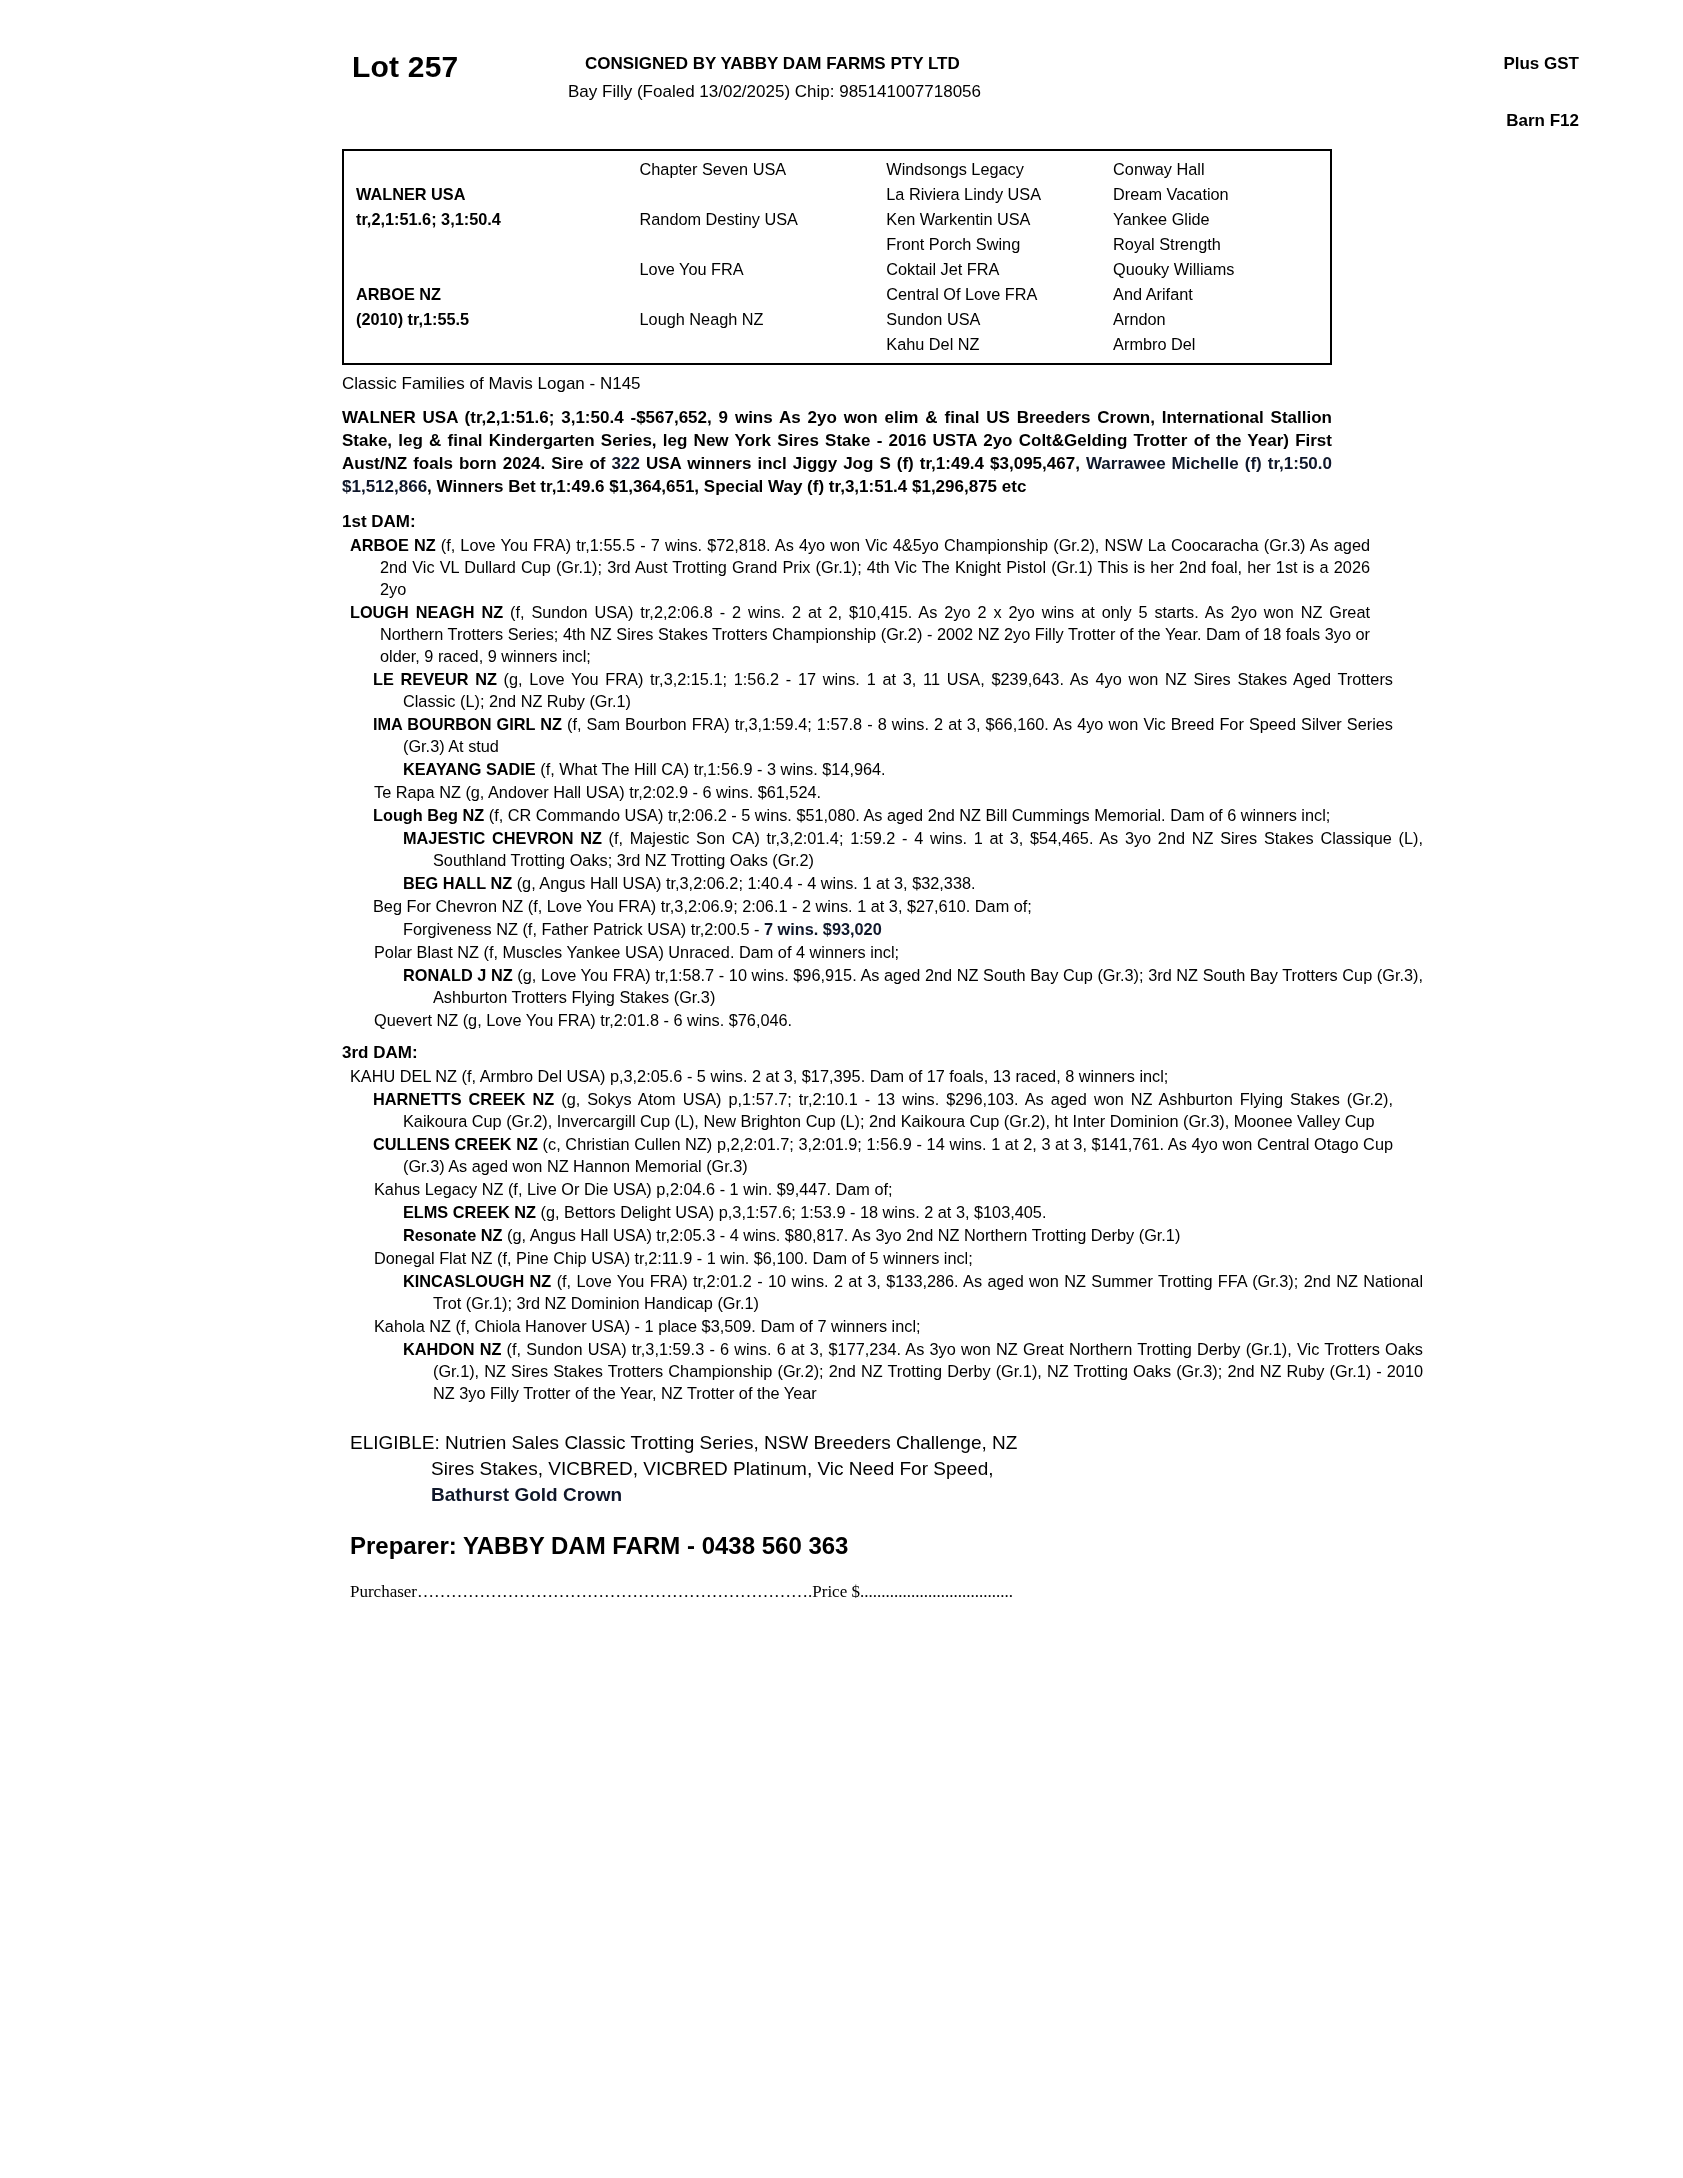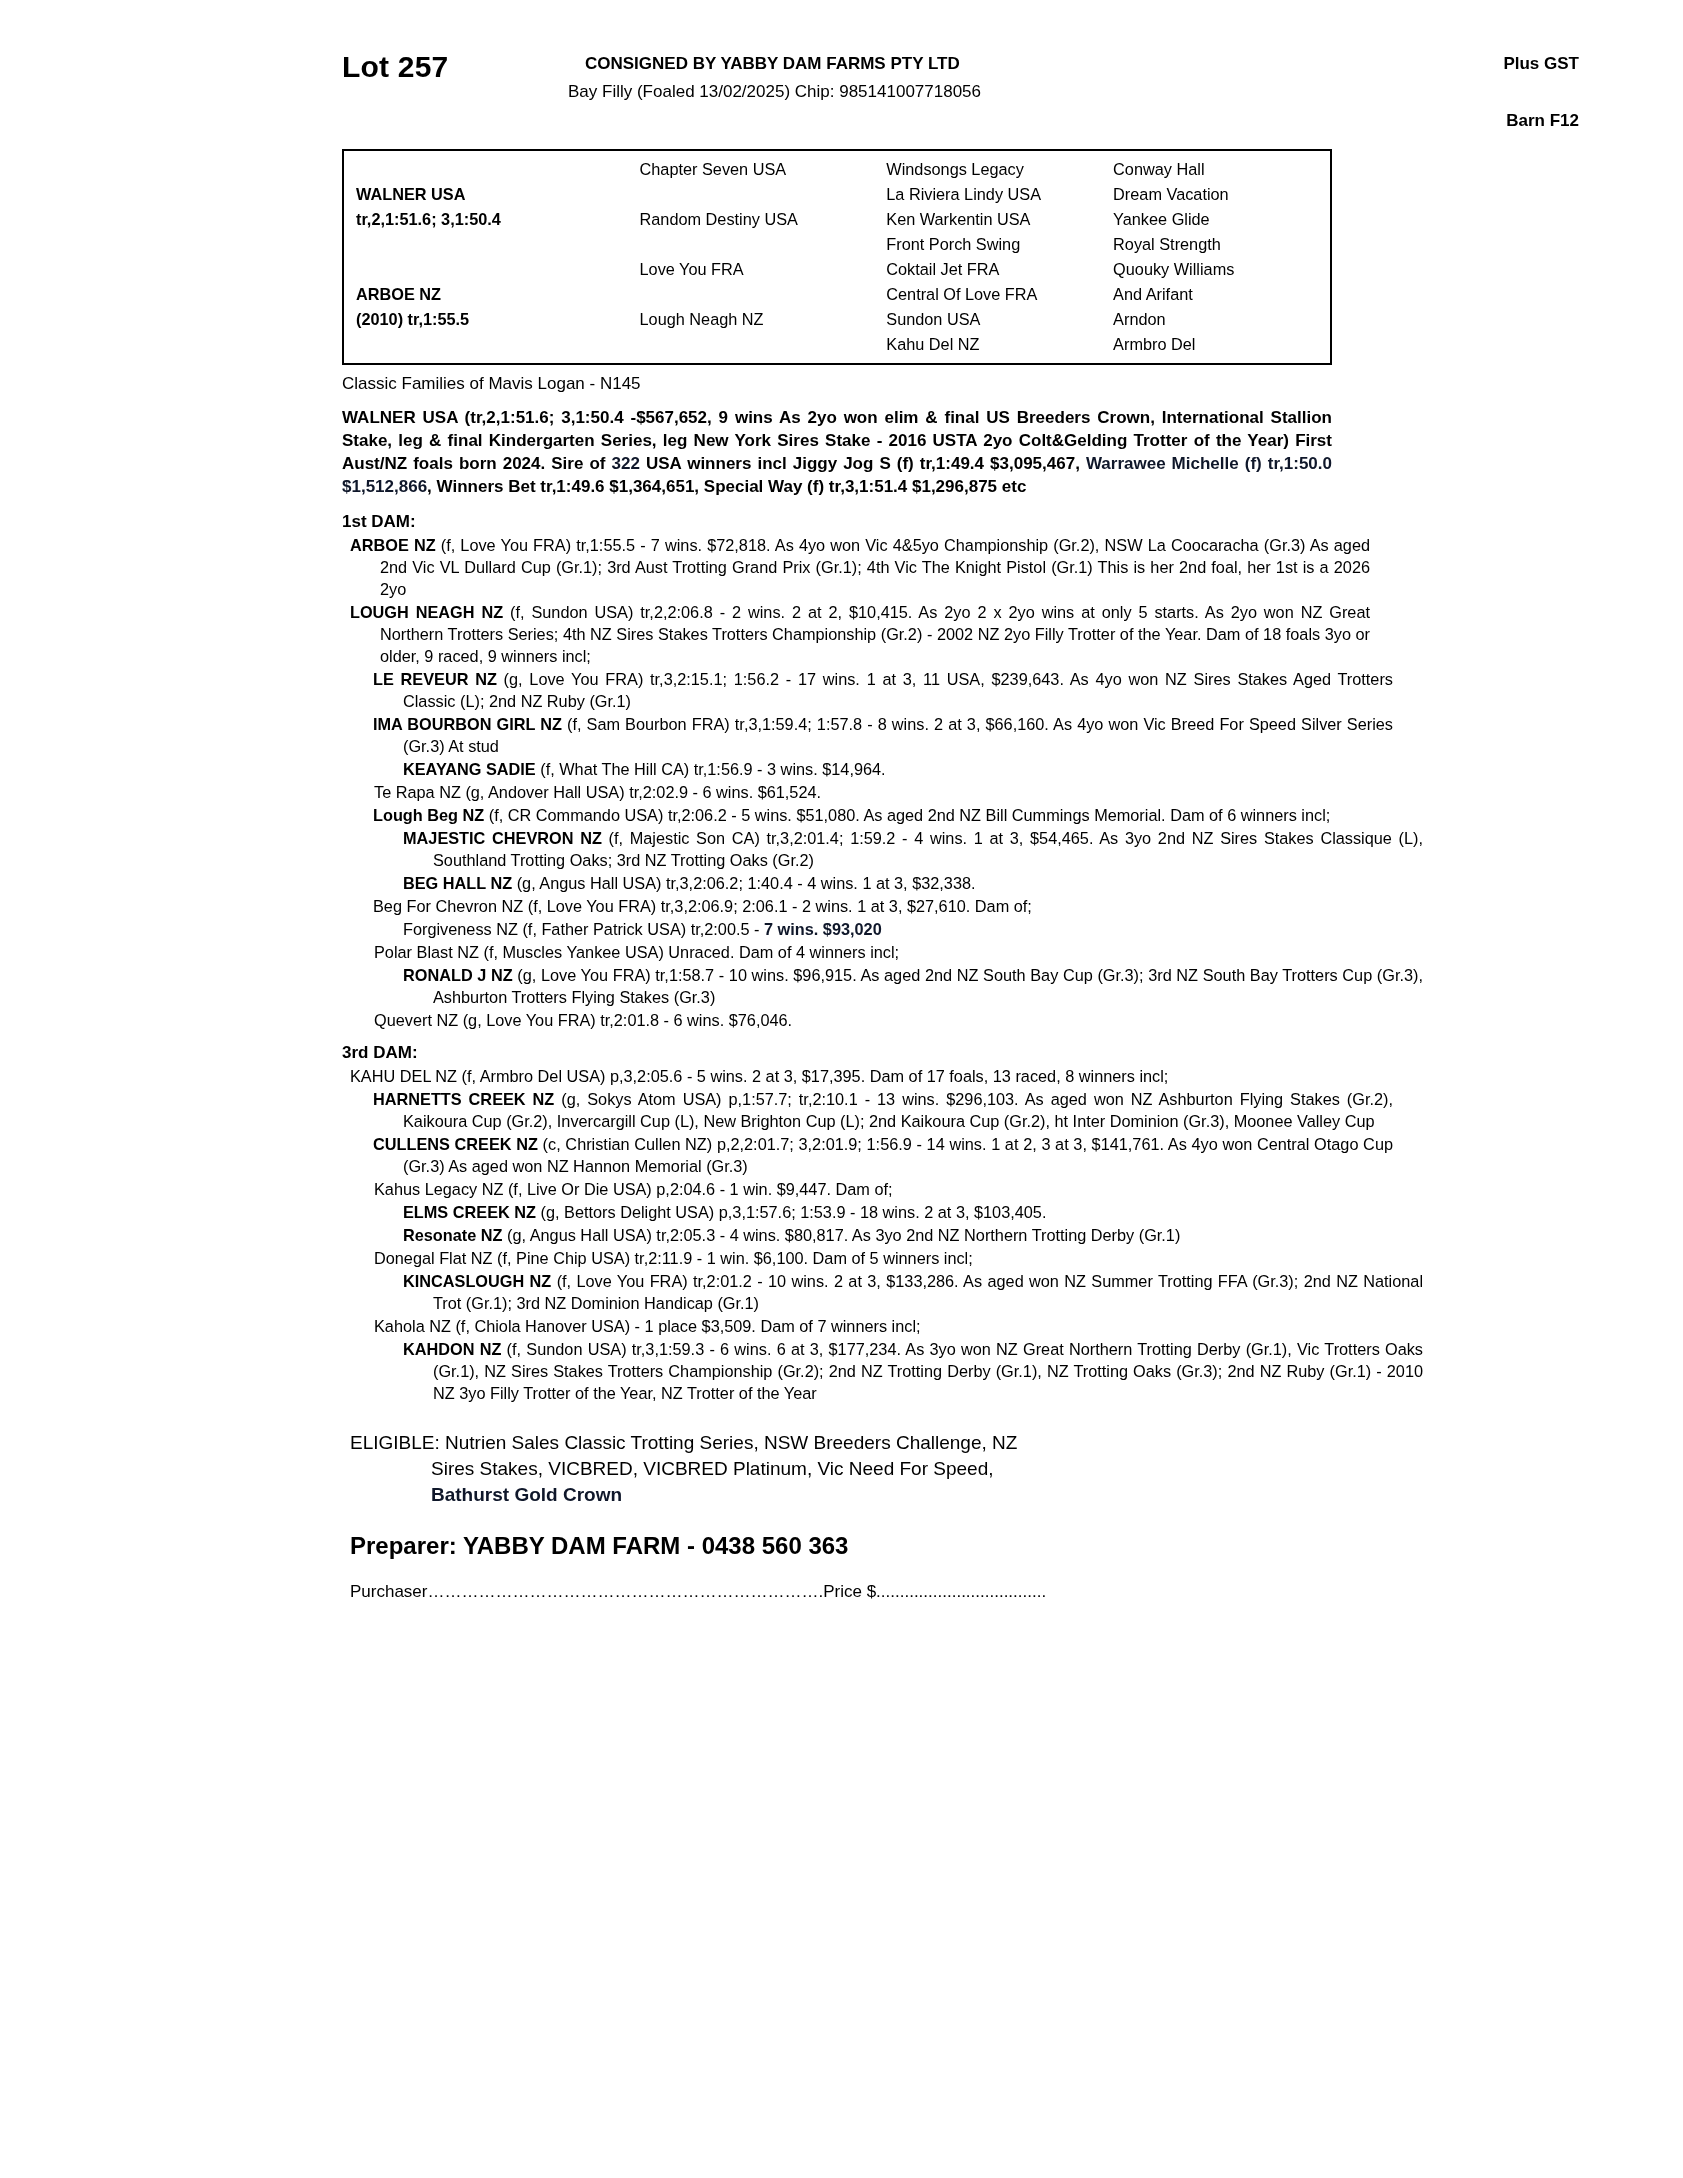--- a/index.html
+++ b/index.html
@@ -22,21 +22,21 @@
     box-sizing: border-box;
     padding: 40px 94px 0 342px;
   }
   
   .header {
     position: relative;
     height: 99px;
   }
   .lot-title {
     position: absolute;
-    left: 0; top: 10px;
+    left: 10px; top: 10px;
     font-size: 30px;
     font-weight: bold;
     letter-spacing: 0.2px;
   }
   .consigned {
     position: absolute;
     left: 243px; top: 14px;
     font-size: 17px;
     font-weight: bold;
   }
@@ -124,20 +124,21 @@
     font-size: 24px;
     font-weight: bold;
     margin-top: 24px;
     padding-left: 8px;
   }
   .purchaser {
     font-size: 17px;
     margin-top: 22px;
     padding-left: 8px;
     width: 990px;
+    font-family: Liberation Serif, serif;
   }
 </style>
 </head>
 <body>
 
 <div class="page">
 
   <div class="header">
     <div class="lot-title">Lot 257</div>
     <div class="consigned">CONSIGNED BY YABBY DAM FARMS PTY LTD</div>

